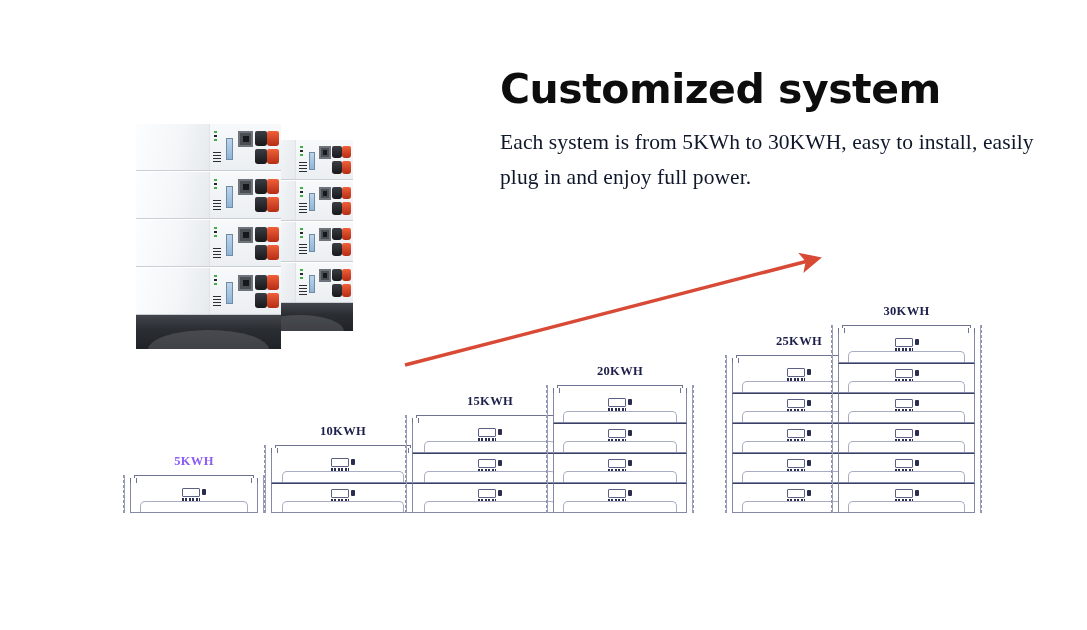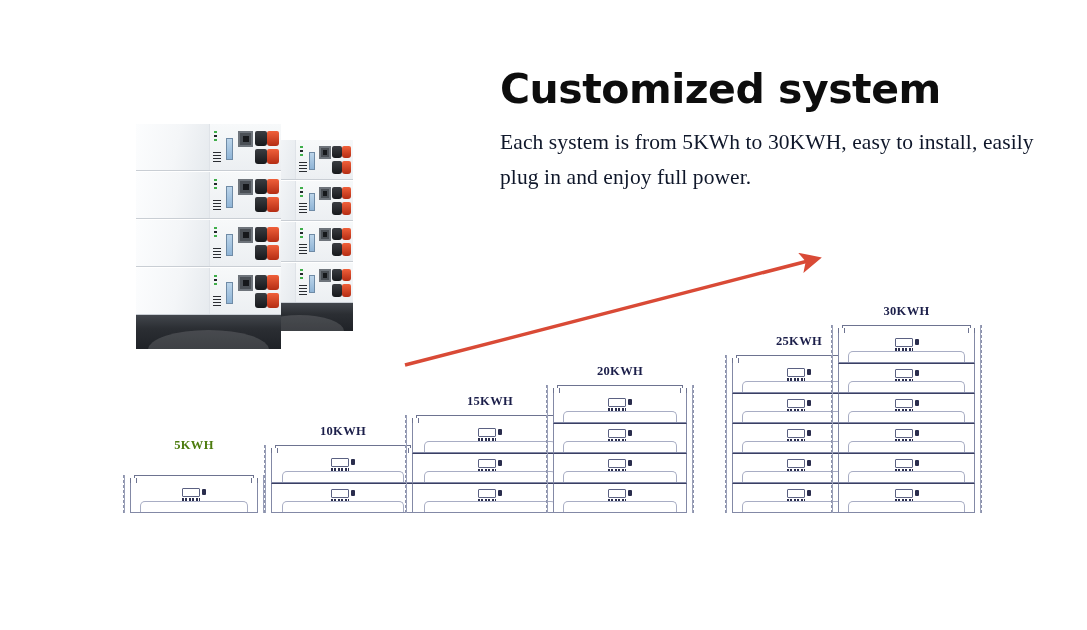--- a/index.html
+++ b/index.html
@@ -402,21 +402,21 @@
     <defs>
       <marker id="ah" markerWidth="9" markerHeight="9" refX="2.2" refY="3.1" orient="auto" markerUnits="strokeWidth">
         <path d="M0,0 L6.4,3.1 L0,6.2 L1.5,3.1 Z" fill="#d94a36"></path>
       </marker>
     </defs>
     <line id="arrow-line" x1="405" y1="365" x2="808" y2="261" stroke="#d94a36" stroke-width="3.4" marker-end="url(#ah)"></line>
   </svg>
 
   <div class="diagram">
       <div class="stack" style="left: 130px; width: 128px;">
-        <div class="label" style="bottom: 60px; color: #4d7c0f;">5KWH</div>
+        <div class="label" style="bottom: 44px; color: #8b5cf6;">5KWH</div>
         <div class="frame">
           <div class="rail l"></div>
           <div class="rail r"></div>
           <div class="railsolid l"></div>
           <div class="railsolid r"></div>
           <div class="cap"></div>
           <div class="dmod">
             <div class="disp">
               <span class="screen">
                 <b></b>

